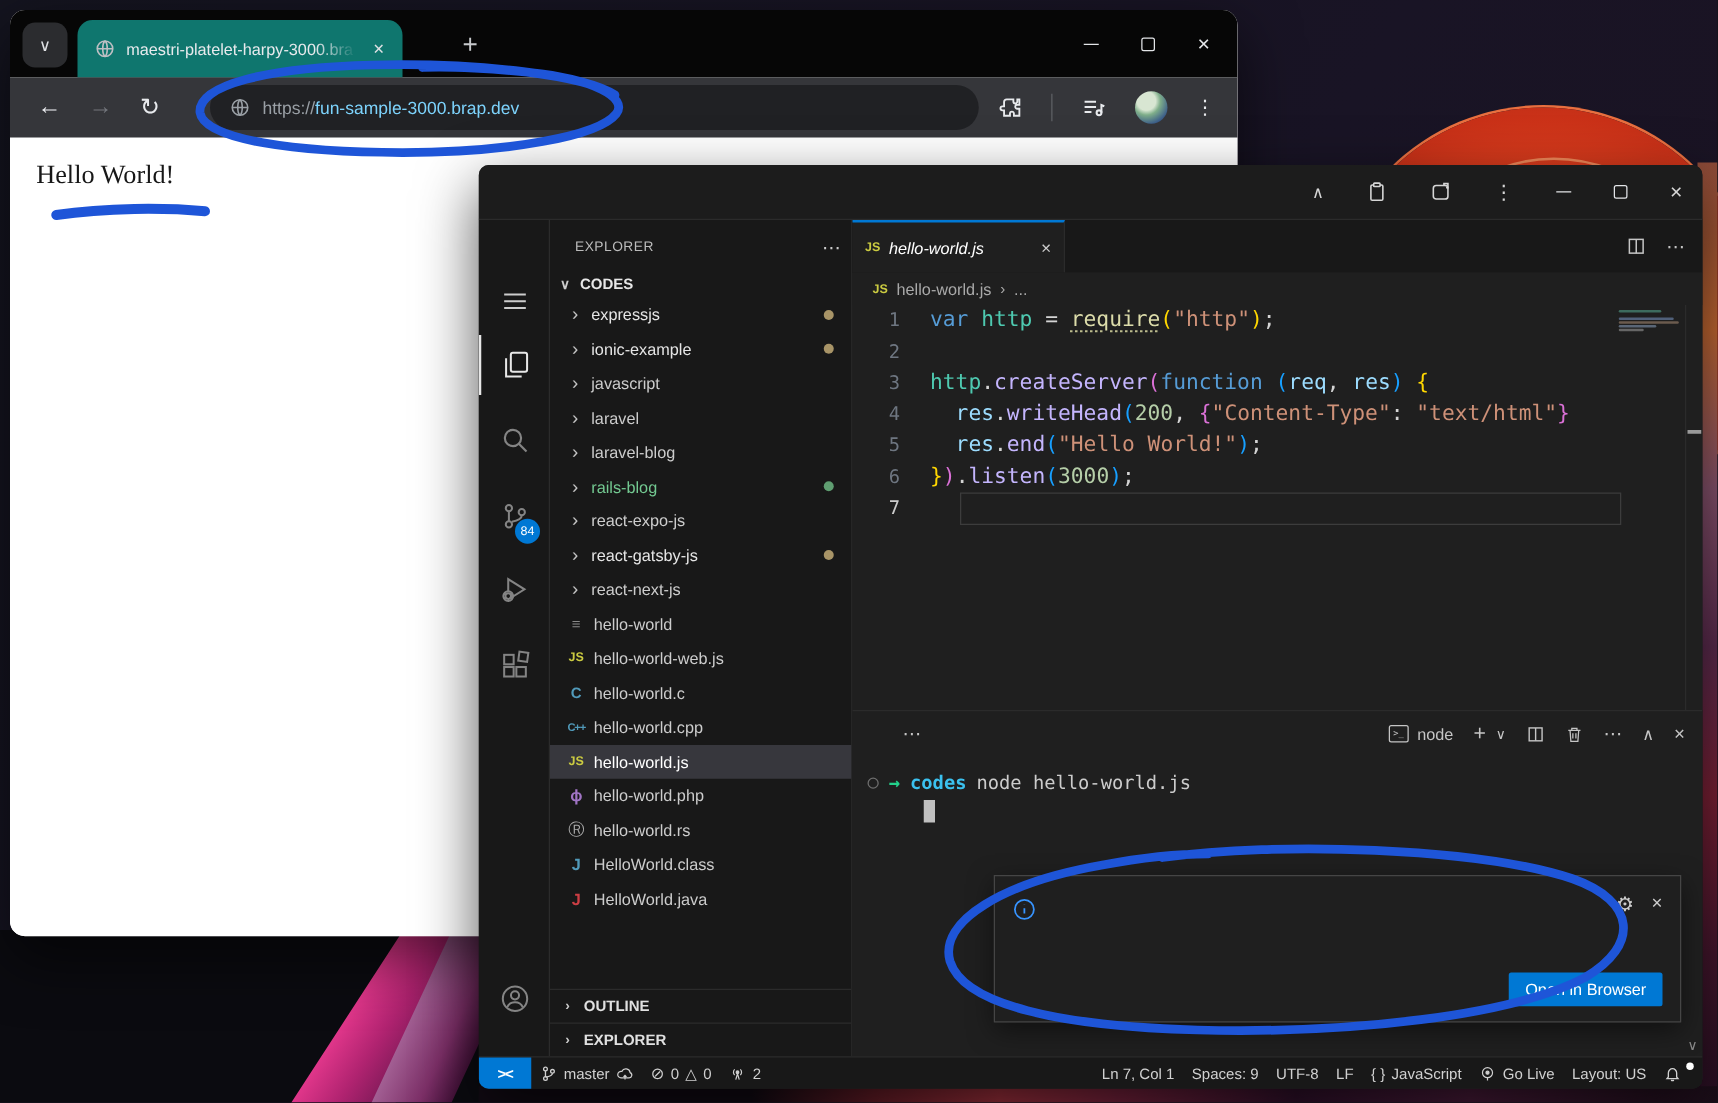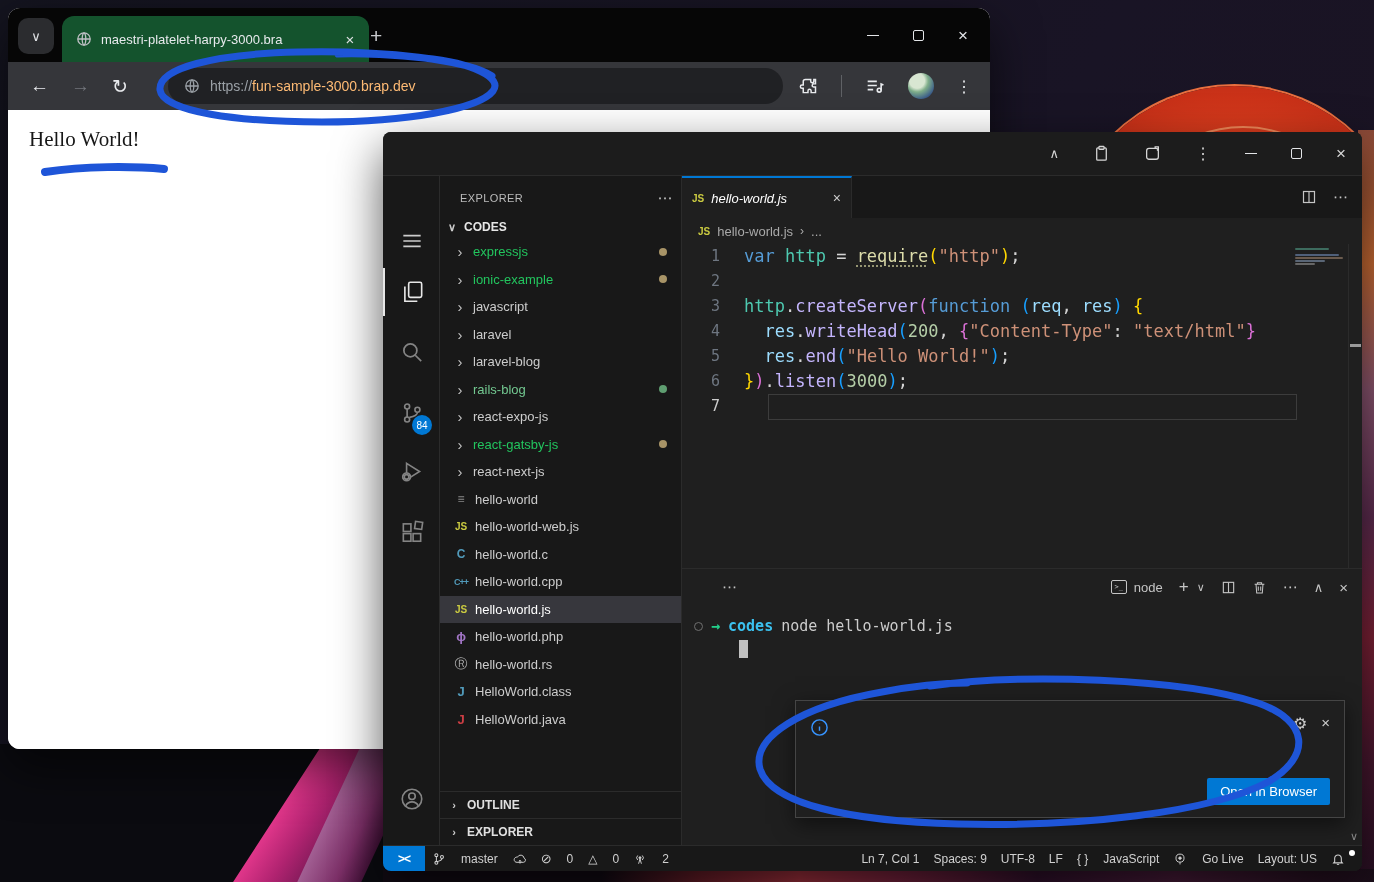--- a/index.html
+++ b/index.html
@@ -22,37 +22,37 @@
           background:linear-gradient(90deg,#a25f93 0%, #7c2f67 60%, #45123a 100%); border-radius:28px; }
   .wp-bot { position:absolute; left:383px; top:869px; width:991px; height:13px;
           background:linear-gradient(90deg,#120b14 0 22%, #6d1f2a 32%, #a83340 42%, #7c2440 52%, #33122e 66%, #4c1d3c 80%, #1c0e1a 100%); }
 
   
   .browser { position:absolute; left:8px; top:8px; width:982px; height:741px; border-radius:12px;
              box-shadow:0 18px 48px rgba(0,0,0,.6); overflow:hidden; background:#fff; }
   .tabstrip { position:relative; height:54px; background:#060606; }
   .tab-search { position:absolute; left:10px; top:10px; width:36px; height:36px; border-radius:10px; background:#2b2c2f;
                 color:#dfe1e4; display:flex; align-items:center; justify-content:center; font-size:13px; }
-  .tab { position:absolute; left:54px; top:8px; width:307px; height:46px; background:#14532d; border-radius:12px 12px 0 0;
+  .tab { position:absolute; left:54px; top:8px; width:260px; height:46px; background:#0f766e; border-radius:12px 12px 0 0;
          display:flex; align-items:center; padding:0 10px 0 14px; gap:9px; }
   .tab-title { flex:1; color:#e8eaed; font-size:13px; white-space:nowrap; overflow:hidden;
          -webkit-mask-image:linear-gradient(90deg,#000 82%,transparent); mask-image:linear-gradient(90deg,#000 82%,transparent); }
   .tab-close { color:#dfe1e4; font-size:15px; width:18px; text-align:center; }
   .newtab { position:absolute; left:362px; top:16px; color:#c7c9cc; font-size:21px; font-weight:400; }
   .winctl { position:absolute; top:0; right:0; height:54px; display:flex; align-items:center; gap:34px; padding-right:22px; color:#e3e5e8; }
   .wc-min { width:12px; height:0; border-top:1.6px solid #e3e5e8; }
   .wc-max { width:11px; height:11px; border:1.6px solid #e3e5e8; border-radius:2px; }
   .wc-close { font-size:17px; line-height:1; }
   .toolbar { position:relative; height:48px; background:#35363a; display:flex; align-items:center; }
   .nav-ic { font-size:19px; color:#e8eaed; margin-left:22px; }
   .nav-ic.disabled { color:#73767c; }
   .urlbar { position:absolute; left:160px; top:6px; width:615px; height:36px; background:#202124; border-radius:18px;
             display:flex; align-items:center; padding:0 16px; gap:10px; }
   .url-text { font-size:14px; white-space:nowrap; }
-  .url-proto { color:#9aa0a6; } .url-host { color:#fdba74; }
+  .url-proto { color:#9aa0a6; } .url-host { color:#7dd3fc; }
   .tb-right { position:absolute; right:0; top:0; height:48px; display:flex; align-items:center; gap:22px; padding-right:18px; }
   .tb-sep { width:1px; height:22px; background:#5f6165; }
   .avatar { width:26px; height:26px; border-radius:50%;
             background:radial-gradient(circle at 35% 30%, #d8e6d2 0 30%, #7fae8a 45%, #3d5f8a 75%, #27344c 100%); }
   .page { height:639px; background:#fff; padding:17px 0 0 21px; }
   .page h1 { font-family:"Liberation Serif", serif; font-weight:400; font-size:21px; color:#171717; }
 
   
   .vscode { position:absolute; left:383px; top:132px; width:979px; height:739px; border-radius:8px; overflow:hidden;
             background:#1f1f1f; box-shadow:0 18px 48px rgba(0,0,0,.65); color:#cccccc; font-size:13px; }
@@ -76,21 +76,21 @@
   .sidebar { width:242px; background:#181818; border-right:1px solid #2b2b2b; position:relative; font-size:13px; }
   .sb-header { height:36px; display:flex; align-items:center; padding:0 8px 0 20px; color:#bbbbbb; font-size:11px; letter-spacing:.4px; margin-top:4px; }
   .sb-header .more { margin-left:auto; font-size:15px; color:#cccccc; }
   .sec-row { height:22px; display:flex; align-items:center; gap:4px; padding-left:4px; color:#e7e7e7; font-weight:700; font-size:12px; }
   .sec-chev { width:16px; text-align:center; font-size:11px; color:#cccccc; }
   .tree { position:relative; }
   .tree-row { height:27.5px; display:flex; align-items:center; padding-left:13px; gap:6px; color:#cccccc; }
   .tree-row.sel { background:#37373d; color:#ffffff; }
   .tchev { width:14px; font-size:15px; color:#c5c5c5; text-align:center; }
   .tlabel { white-space:nowrap; }
-  .git-modified { color:#22c55e; } .git-untracked { color:#73C991; }
+  .git-modified { color:#e5e5e5; } .git-untracked { color:#73C991; }
   .gitdot { margin-left:auto; margin-right:14px; width:8px; height:8px; border-radius:50%; }
   .dot-tan { background:#a89467; } .dot-green { background:#5f9e71; }
   .ficon { width:16px; text-align:center; font-weight:700; font-size:10px; }
   .i-js { color:#cbcb41; } .i-c { color:#519aba; font-size:12px; } .i-cpp { color:#519aba; font-size:9px; letter-spacing:-1px; }
   .i-php { color:#a074c4; font-size:13px; } .i-rs { color:#aaaaaa; font-size:13px; font-weight:400; }
   .i-class { color:#519aba; font-size:13px; } .i-java { color:#cc3e44; font-size:13px; }
   .i-txt { color:#8a8a8a; font-size:12px; font-weight:400; }
   .i-py { width:12px; height:12px; margin:0 2px; border-radius:3px; background:linear-gradient(180deg,#3776ab 50%,#ffd43b 50%); }
   .sb-bottom { position:absolute; left:0; right:0; bottom:0; }
   .sb-sec { height:27px; display:flex; align-items:center; gap:5px; border-top:1px solid #2b2b2b; padding-left:6px; font-weight:700; font-size:12px; color:#e0e0e0; }
@@ -149,21 +149,21 @@
   .toast-icons { margin-left:auto; display:flex; gap:14px; color:#cccccc; }
   .toast-gear { font-size:16px; }
   .toast-btn { position:absolute; right:14px; bottom:12px; background:#0078d4; color:#ffffff; font-size:13px;
                padding:6px 13px; border-radius:2px; }
 
   
   .statusbar { position:absolute; left:0; right:0; bottom:0; height:26px; background:#181818; border-top:1px solid #2b2b2b;
                display:flex; align-items:center; font-size:12px; color:#d0d0d0; }
   .sb-remote { width:42px; height:26px; background:#0078d4; color:#fff; display:flex; align-items:center; justify-content:center;
                font-weight:700; font-size:12px; letter-spacing:-1px; }
-  .sbitem { display:flex; align-items:center; gap:15px; padding:0 7px; white-space:nowrap; }
+  .sbitem { display:flex; align-items:center; gap:5px; padding:0 7px; white-space:nowrap; }
   .sbitem svg { width:14px; height:14px; }
   .sb-rightgrp { margin-left:auto; display:flex; align-items:flex-end; padding-right:10px; }
   .bell-wrap { position:relative; }
   .bell-dot { position:absolute; top:-2px; right:-3px; width:6px; height:6px; border-radius:50%; background:#ffffff; }
 
   
   .annot { position:absolute; inset:0; z-index:60; pointer-events:none; }
 </style>
 </head>
 <body>

